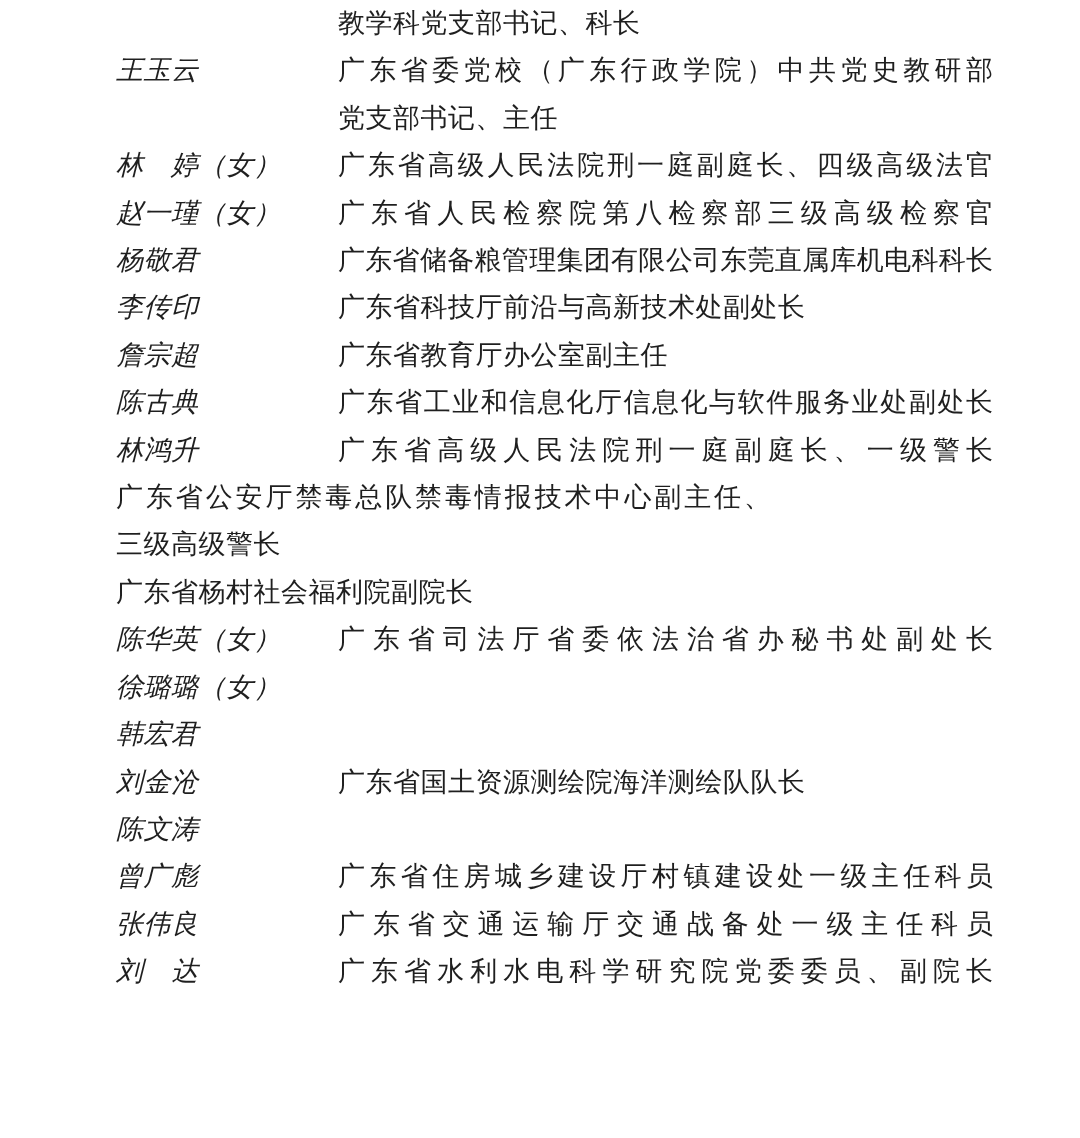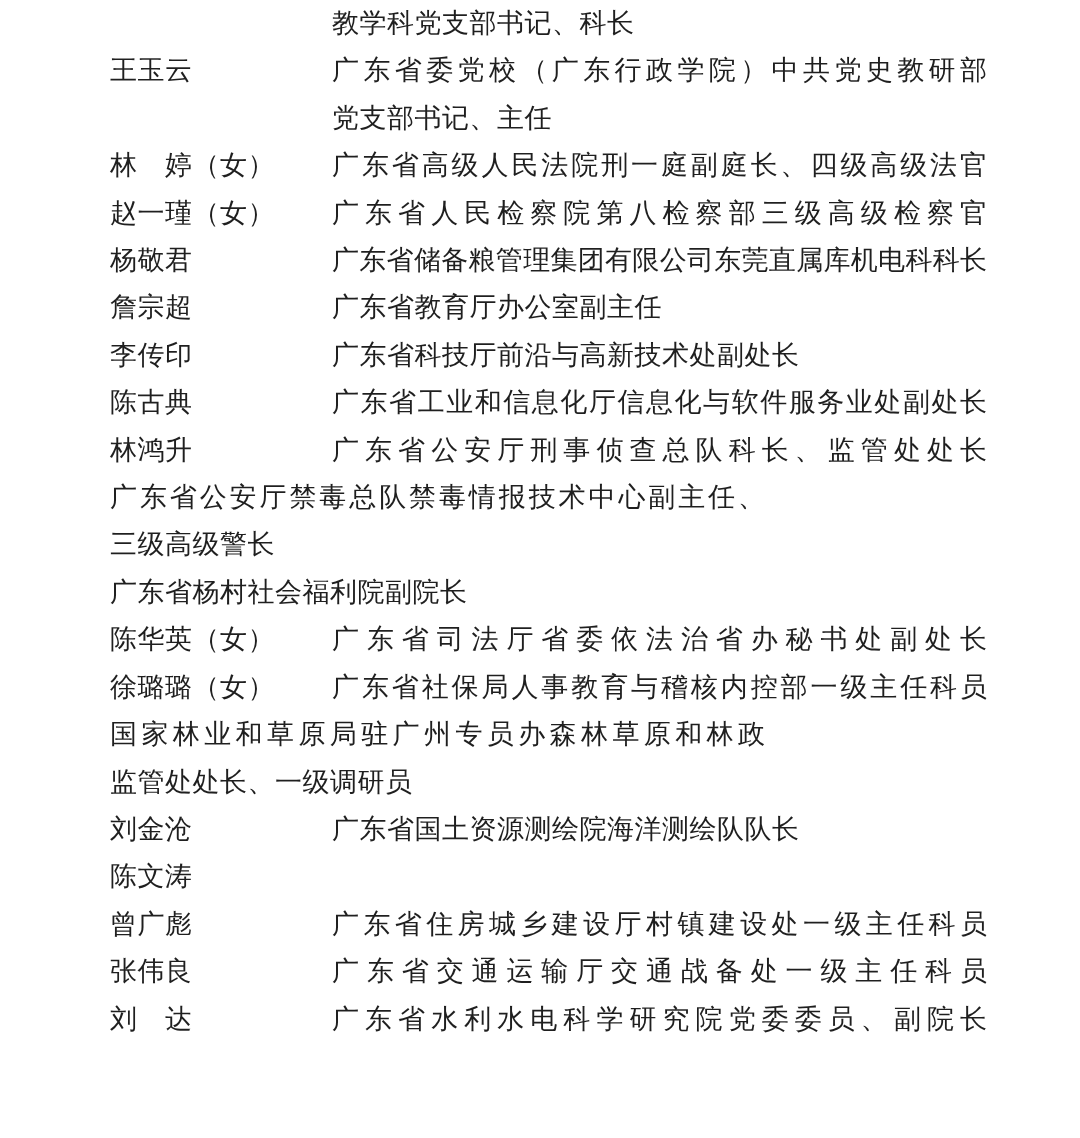--- a/index.html
+++ b/index.html
@@ -13,36 +13,37 @@
     height: 1138px;
     overflow: hidden;
     background: #ffffff;
     color: #1f1f1f;
     font-family: "Liberation Serif", "DejaVu Serif", serif;
     font-size: 27px;
   }
   .list {
     position: absolute;
     top: 0;
-    left: 10px;
+    left: 16px;
     width: 1056px;
   }
   .row {
     display: flex;
     align-items: flex-start;
     padding-left: 100px;
   }
   .name {
     flex: 0 0 222px;
     width: 222px;
     height: 47.41px;
     line-height: 47.41px;
     white-space: nowrap;
     overflow: visible;
     letter-spacing: 0.5px;
+    font-style: italic;
   }
   .title {
     flex: 0 0 655px;
     width: 655px;
   }
   .title .line {
     height: 47.41px;
     line-height: 47.41px;
     white-space: nowrap;
     letter-spacing: 0.5px;
@@ -85,41 +86,41 @@
           <div class="line fill">广东省人民检察院第八检察部三级高级检察官</div>
         </div>
       </div>
       <div class="row">
         <div class="name">杨敬君</div>
         <div class="title">
           <div class="line fill">广东省储备粮管理集团有限公司东莞直属库机电科科长</div>
         </div>
       </div>
       <div class="row">
+        <div class="name">李传印</div>
+        <div class="title">
+          <div class="line">广东省科技厅前沿与高新技术处副处长</div>
+        </div>
+      </div>
+      <div class="row">
         <div class="name">詹宗超</div>
         <div class="title">
           <div class="line">广东省教育厅办公室副主任</div>
-        </div>
-      </div>
-      <div class="row">
-        <div class="name">李传印</div>
-        <div class="title">
-          <div class="line">广东省科技厅前沿与高新技术处副处长</div>
         </div>
       </div>
       <div class="row">
         <div class="name">陈古典</div>
         <div class="title">
           <div class="line fill">广东省工业和信息化厅信息化与软件服务业处副处长</div>
         </div>
       </div>
       <div class="row">
         <div class="name">林鸿升</div>
         <div class="title">
-          <div class="line fill">广东省公安厅刑事侦查总队科长、监管处处长</div>
+          <div class="line fill">广东省高级人民法院刑一庭副庭长、一级警长</div>
         </div>
       </div>
       <div class="row">
         <div class="title">
           <div class="line fill">广东省公安厅禁毒总队禁毒情报技术中心副主任、</div>
           <div class="line">三级高级警长</div>
         </div>
       </div>
       <div class="row">
         <div class="title">
@@ -127,29 +128,23 @@
         </div>
       </div>
       <div class="row">
         <div class="name">陈华英（女）</div>
         <div class="title">
           <div class="line fill">广东省司法厅省委依法治省办秘书处副处长</div>
         </div>
       </div>
       <div class="row">
         <div class="name">徐璐璐（女）</div>
-        <div class="title">
-          <div class="line fill">广东省社保局人事教育与稽核内控部一级主任科员</div>
-        </div>
       </div>
       <div class="row">
-        <div class="title">
-          <div class="line fill">国家林业和草原局驻广州专员办森林草原和林政</div>
-          <div class="line">监管处处长、一级调研员</div>
-        </div>
+        <div class="name">韩宏君</div>
       </div>
       <div class="row">
         <div class="name">刘金沧</div>
         <div class="title">
           <div class="line">广东省国土资源测绘院海洋测绘队队长</div>
         </div>
       </div>
       <div class="row">
         <div class="name">陈文涛</div>
         <div class="title">

